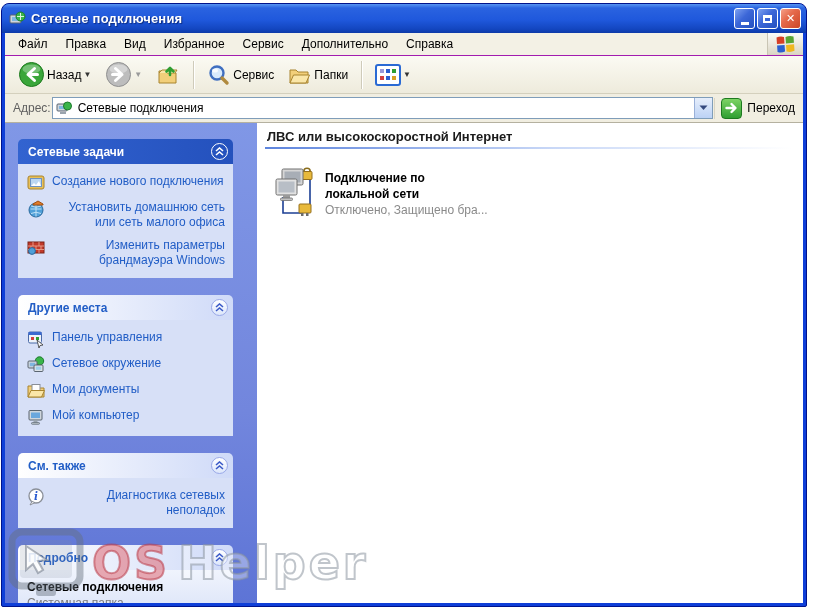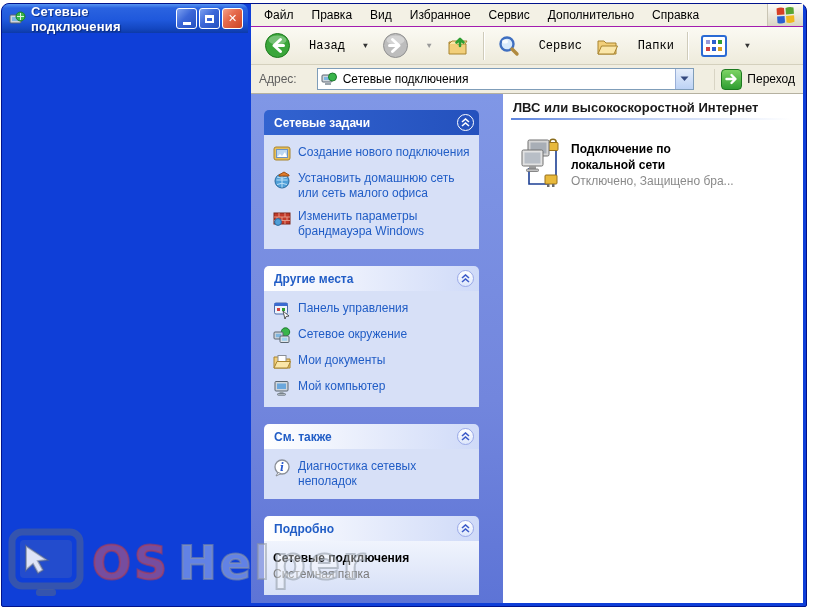--- a/index.html
+++ b/index.html
@@ -3,21 +3,21 @@
 <meta charset="utf-8">
 <style>
   * { margin:0; padding:0; box-sizing:border-box; }
   html,body { width:818px; height:614px; background:#ffffff; overflow:hidden;
               font-family:"Liberation Sans","DejaVu Sans",sans-serif; }
   .canvas { position:relative; width:818px; height:614px; background:#fff; }
 
   
   .window { position:absolute; left:1px; top:3px; width:806px; height:604px;
             background:#0f3fd8; border:1px solid #00138c;
-            border-radius:8px 8px 2px 2px; display:flex; }
+            border-radius:8px 8px 2px 2px; display:flex; flex-direction:column; }
 
   
   .titlebar { height:29px; border-radius:7px 7px 0 0; display:flex; align-items:center;
     padding:0 5px 0 7px; gap:5px;
     background:linear-gradient(180deg,#5795f2 0%,#2a63e0 14%,#1f58dc 55%,#1346c0 86%,#0d3aa8 100%); }
   .title-text { color:#fff; font-weight:bold; font-size:13px; flex:1;
     text-shadow:1px 1px 1px #0a2a80; letter-spacing:.2px; }
   .caption-btns { display:flex; gap:2px; }
   .cap-btn { width:21px; height:21px; border:1px solid #fff; border-radius:3px;
     display:flex; align-items:center; justify-content:center; color:#fff;
@@ -37,29 +37,29 @@
   .menu-items { display:flex; flex:1; align-items:center; padding-left:4px; }
   .menu-item { padding:3px 9px; color:#000; cursor:default; }
   .logo-block { width:36px; border-left:1px solid #c9c5b4;
     background:linear-gradient(180deg,#fdfcf8,#d9d5c3);
     display:flex; align-items:center; justify-content:center; }
 
   
   .toolbar { height:38px; background:linear-gradient(180deg,#fbfaf3,#eeebdc);
              border-bottom:1px solid #d4d0bd; display:flex; align-items:center;
              padding-left:8px; gap:4px; font-size:12px; }
-  .tb-btn { display:flex; align-items:center; gap:18px; padding:3px 5px; border-radius:3px; cursor:pointer;font-family:Liberation Mono, monospace; }
+  .tb-btn { display:flex; align-items:center; gap:2px; padding:3px 5px; border-radius:3px; cursor:pointer; }
   .tb-label { color:#000; }
   .tb-caret { font-size:8px; color:#333; }
   .tb-sep { width:1px; height:28px; background:#cfcbba; margin:0 4px; box-shadow:1px 0 0 #fff; }
   .disabled .tb-caret { color:#9a9a9a; }
 
   
   .addressbar { height:29px; background:#f1eee1; border-bottom:1px solid #b5b1a0;
-                display:flex; align-items:center; padding:0 4px 0 8px; gap:20px; font-size:12px; }
+                display:flex; align-items:center; padding:0 4px 0 8px; gap:1px; font-size:12px; }
   .addr-label { color:#5f5f5f; }
   .addr-combo { flex:1; height:22px; background:#fff; border:1px solid #7f9db9;
                 display:flex; align-items:center; padding-left:3px; gap:5px; }
   .addr-text { flex:1; font-size:12px; color:#000; }
   .addr-drop { width:18px; height:20px; border-left:1px solid #9ab0d8; cursor:pointer;
     background:linear-gradient(180deg,#e6eefb,#bcd2f5);
     display:flex; align-items:center; justify-content:center; }
   .go-wrap { display:flex; align-items:center; gap:5px; padding:0 4px 0 6px; border-left:1px solid #d8d4c4; }
   .go-btn { width:21px; height:21px; border:1px solid #1d7a1f; border-radius:4px; cursor:pointer;
     background:linear-gradient(180deg,#7dd465,#2f9e31); display:flex; align-items:center; justify-content:center; }
@@ -75,21 +75,21 @@
   .panel-header .ph-title { font-size:12px; font-weight:bold; color:#215dc6; }
   .panel-header.blue { background:linear-gradient(90deg,#3263d0 0%,#2451bd 100%); }
   .panel-header.blue .ph-title { color:#fff; }
   .chev { width:17px; height:17px; border-radius:50%; border:1px solid #9aa9e8; cursor:pointer;
     display:flex; align-items:center; justify-content:center;
     background:linear-gradient(180deg,#fff,#dce6fb); }
   .panel-header.blue .chev { border-color:#fff; background:transparent; }
   .panel-body { background:#d7e0f7; padding:10px 8px 8px 9px; }
   .task { display:flex; gap:7px; margin-bottom:8px; align-items:flex-start; cursor:pointer; }
   .task:last-child { margin-bottom:2px; }
-  .task-label { font-size:12px; color:#215dc6; line-height:1.25; }
+  .task-label { font-size:12px; color:#215dc6; line-height:1.25;text-align:right; }
   .task-icon { flex:0 0 18px; height:18px; }
   .details-body { background:linear-gradient(180deg,#f0f4fd,#d7e0f7); padding:10px 8px 14px 9px; }
   .details-title { font-size:12px; font-weight:bold; color:#000; }
   .details-sub { font-size:12px; color:#7a7a7a; margin-top:2px; }
 
   
   .main { flex:1; background:#fff; padding:6px 12px 0 8px; }
   .group-title { font-size:13px; font-weight:bold; color:#1a1a1a; padding-left:2px; }
   .group-line { height:2px; margin-top:3px;
     background:linear-gradient(90deg,#5d84dd 0%,#c9d8f7 55%,#ffffff 100%); }

